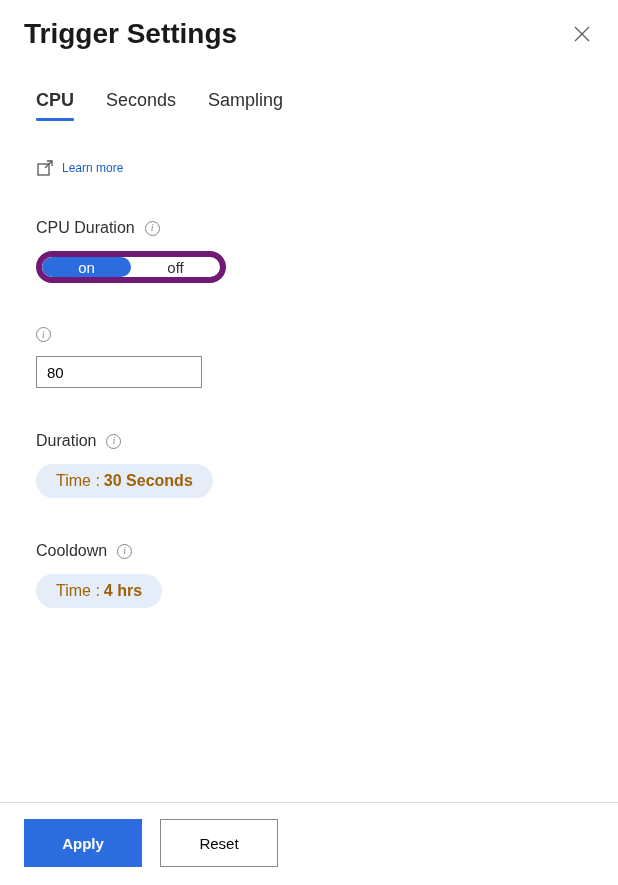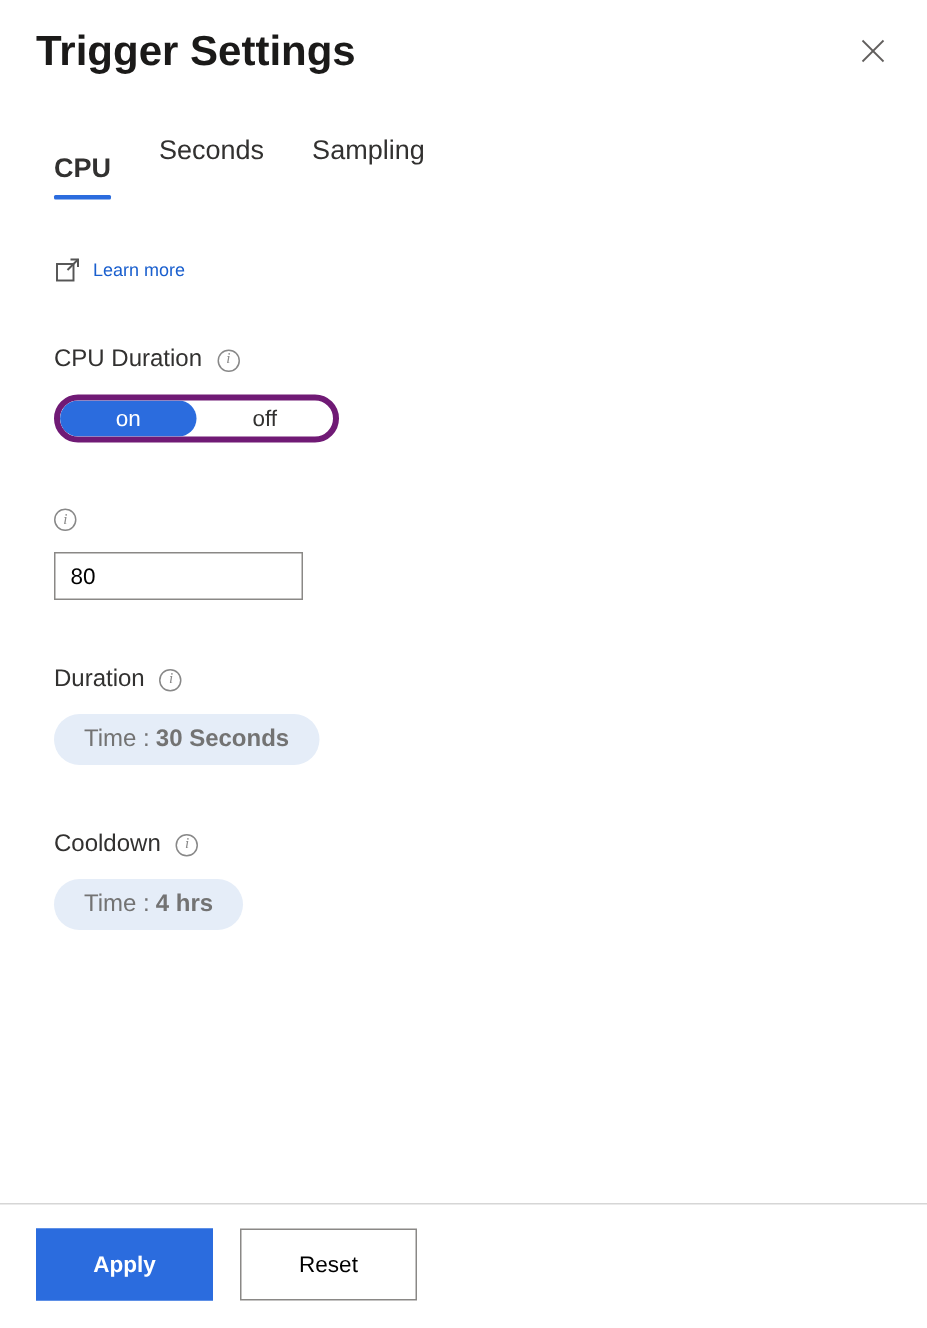--- a/index.html
+++ b/index.html
@@ -45,21 +45,20 @@
     }
     .tab {
       font-size: 18px;
       padding: 6px 0 10px 0;
       cursor: pointer;
       color: #323130;
       position: relative;
     }
     .tab.active {
       font-weight: 600;
-      margin-top: 12px;
     }
     .tab.active::after {
       content: "";
       position: absolute;
       bottom: 0;
       left: 0;
       right: 0;
       height: 3px;
       background: #2b6cde;
       border-radius: 1px;
@@ -95,21 +94,21 @@
       border-radius: 50%;
       font-size: 10px;
       color: #888;
       font-style: italic;
       font-family: Georgia, serif;
       cursor: help;
       line-height: 1;
     }
     .toggle-switch {
       display: inline-flex;
-      border: 4px solid #701a75;
+      border: 6px solid #701a75;
       border-radius: 18px;
       overflow: hidden;
       height: 32px;
       width: 190px;
     }
     .toggle-option {
       flex: 1;
       display: flex;
       align-items: center;
       justify-content: center;
@@ -130,21 +129,21 @@
       font-size: 15px;
       font-family: inherit;
     }
     .pill {
       display: inline-flex;
       align-items: baseline;
       background: #e5edf8;
       border-radius: 18px;
       padding: 8px 20px;
       font-size: 16px;
-      color: #737373;
+      color: #a16207;
     }
     .pill-label {
       margin-right: 4px;
     }
     .pill-value {
       font-weight: 600;
     }
     .footer {
       position: absolute;
       bottom: 0;

